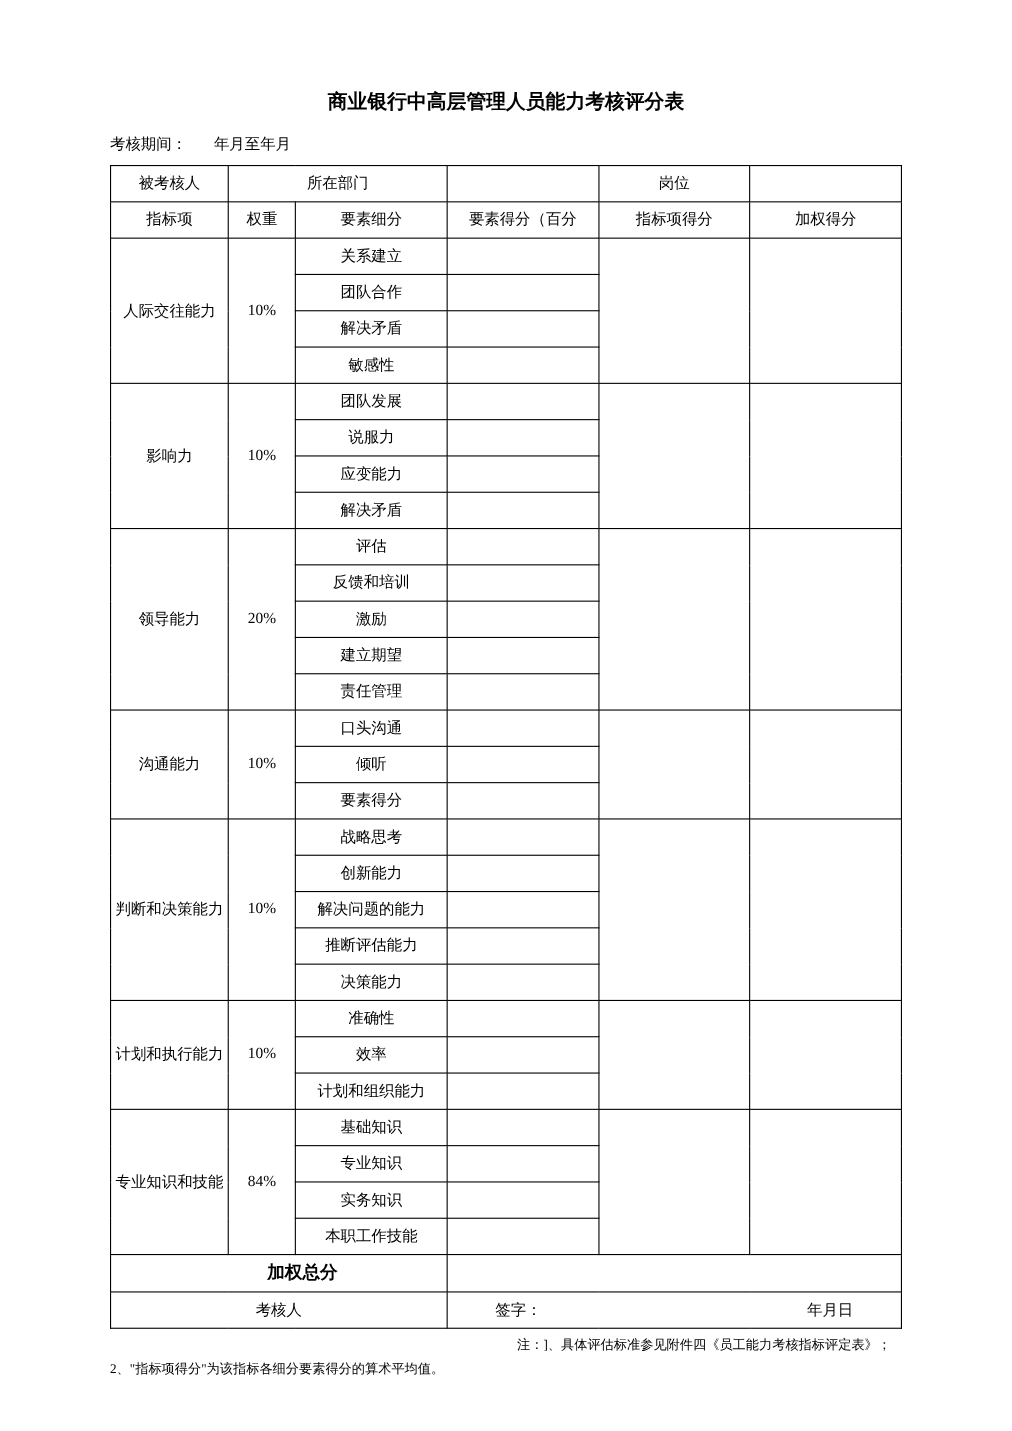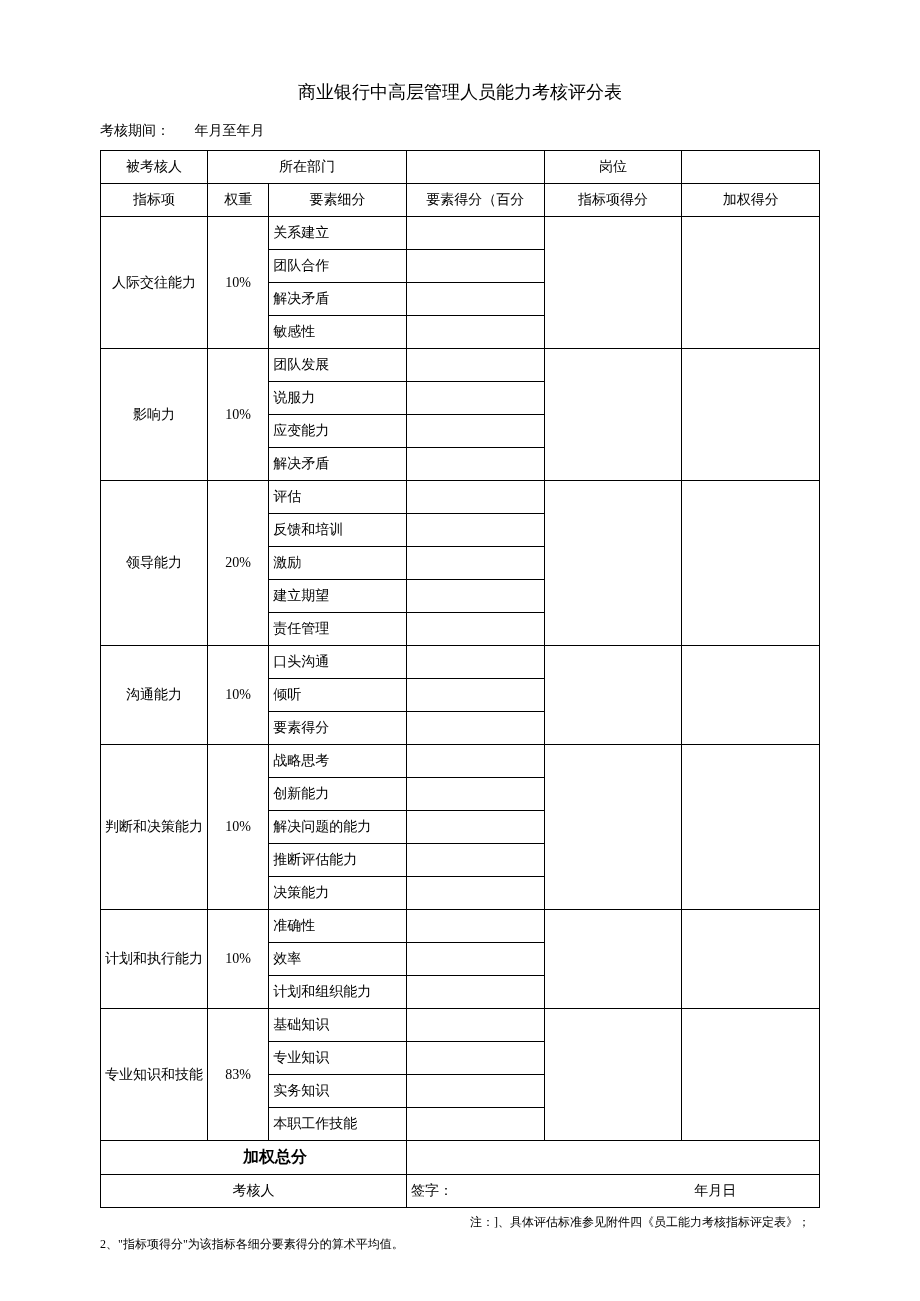--- a/index.html
+++ b/index.html
@@ -5,42 +5,42 @@
     body {
       font-family: "SimSun", "宋体", serif;
       background: #fff;
       margin: 0;
       padding: 80px 100px 40px 100px;
       font-size: 14px;
       color: #000;
     }
     .title {
       text-align: center;
-      font-weight: normal;
+      font-weight: bold;
       font-size: 18px;
       margin-bottom: 18px;
     }
     .period {
       font-size: 14px;
       margin-bottom: 10px;
     }
     table {
       border-collapse: collapse;
       width: 100%;
       border-radius: 11px;
     }
     td {
       border: 1px solid #000;
       padding: 6px 4px;
       vertical-align: middle;
       text-align: center;
       height: 20px;
     }
     td.left {
-      text-align: left;
+      text-align: center;
       padding-left: 4px;
     }
     .col-indicator { width: 14%; }
     .col-weight { width: 8%; }
     .col-element { width: 18%; }
     .col-score1 { width: 18%; margin-left: 48px; }
     .col-score2 { width: 18%; font-family: Liberation Serif, serif; }
     .col-score3 { width: 18%; }
     .total-label {
       font-weight: bold;
@@ -205,21 +205,21 @@
         <td class="left">效率</td>
         <td></td>
       </tr>
   <tr>
         <td class="left">计划和组织能力</td>
         <td></td>
       </tr>
 
   <tr>
     <td rowspan="4">专业知识和技能</td>
-    <td rowspan="4">83%</td>
+    <td rowspan="4">84%</td>
     <td class="left">基础知识</td>
     <td></td>
     <td rowspan="4"></td>
     <td rowspan="4"></td>
   </tr>
   <tr>
         <td class="left">专业知识</td>
         <td></td>
       </tr>
   <tr>

